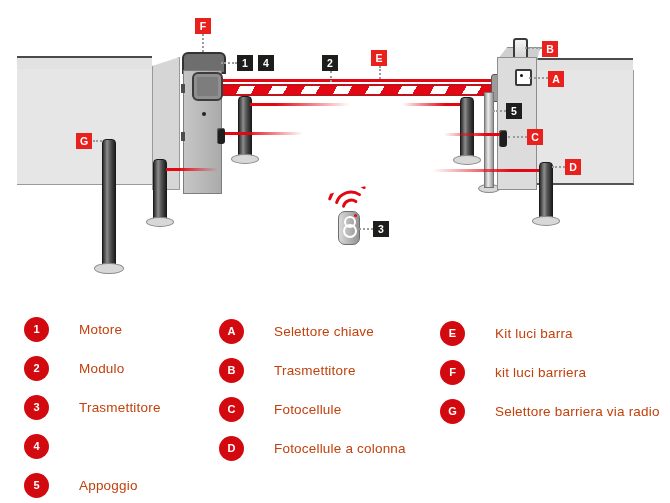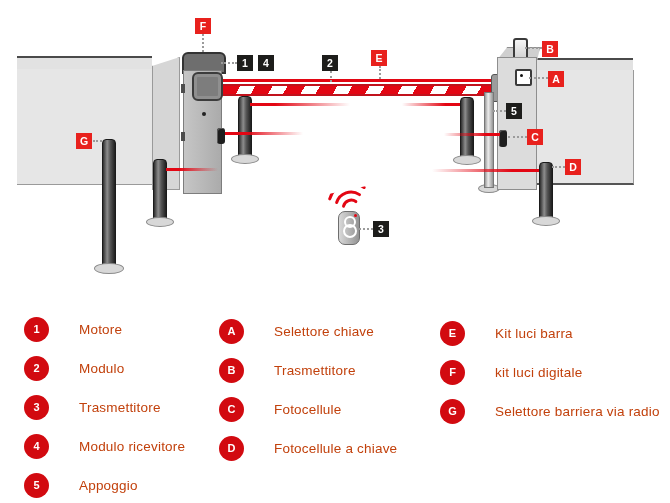--- a/index.html
+++ b/index.html
@@ -174,21 +174,20 @@
   <div class="lrow">
     <span class="lcirc">2</span>
     <span class="ltext">Modulo</span>
   </div>
   <div class="lrow">
     <span class="lcirc">3</span>
     <span class="ltext">Trasmettitore</span>
   </div>
   <div class="lrow">
     <span class="lcirc">4</span>
-    <span class="ltext">Modulo ricevitore</span>
   </div>
   <div class="lrow">
     <span class="lcirc">5</span>
     <span class="ltext">Appoggio</span>
   </div>
 </div>
 
 <div class="lcol" style="left:219px;top:319px;">
   <div class="lrow">
     <span class="lcirc">A</span>
@@ -197,30 +196,30 @@
   <div class="lrow">
     <span class="lcirc">B</span>
     <span class="ltext">Trasmettitore</span>
   </div>
   <div class="lrow">
     <span class="lcirc">C</span>
     <span class="ltext">Fotocellule</span>
   </div>
   <div class="lrow">
     <span class="lcirc">D</span>
-    <span class="ltext">Fotocellule a chiave</span>
+    <span class="ltext">Fotocellule a colonna</span>
   </div>
 </div>
 
 <div class="lcol" style="left:440px;top:321px;">
   <div class="lrow">
     <span class="lcirc">E</span>
     <span class="ltext">Kit luci barra</span>
   </div>
   <div class="lrow">
     <span class="lcirc">F</span>
-    <span class="ltext">kit luci digitale</span>
+    <span class="ltext">kit luci barriera</span>
   </div>
   <div class="lrow">
     <span class="lcirc">G</span>
     <span class="ltext">Selettore barriera via radio</span>
   </div>
 </div>
 
 </body></html>

